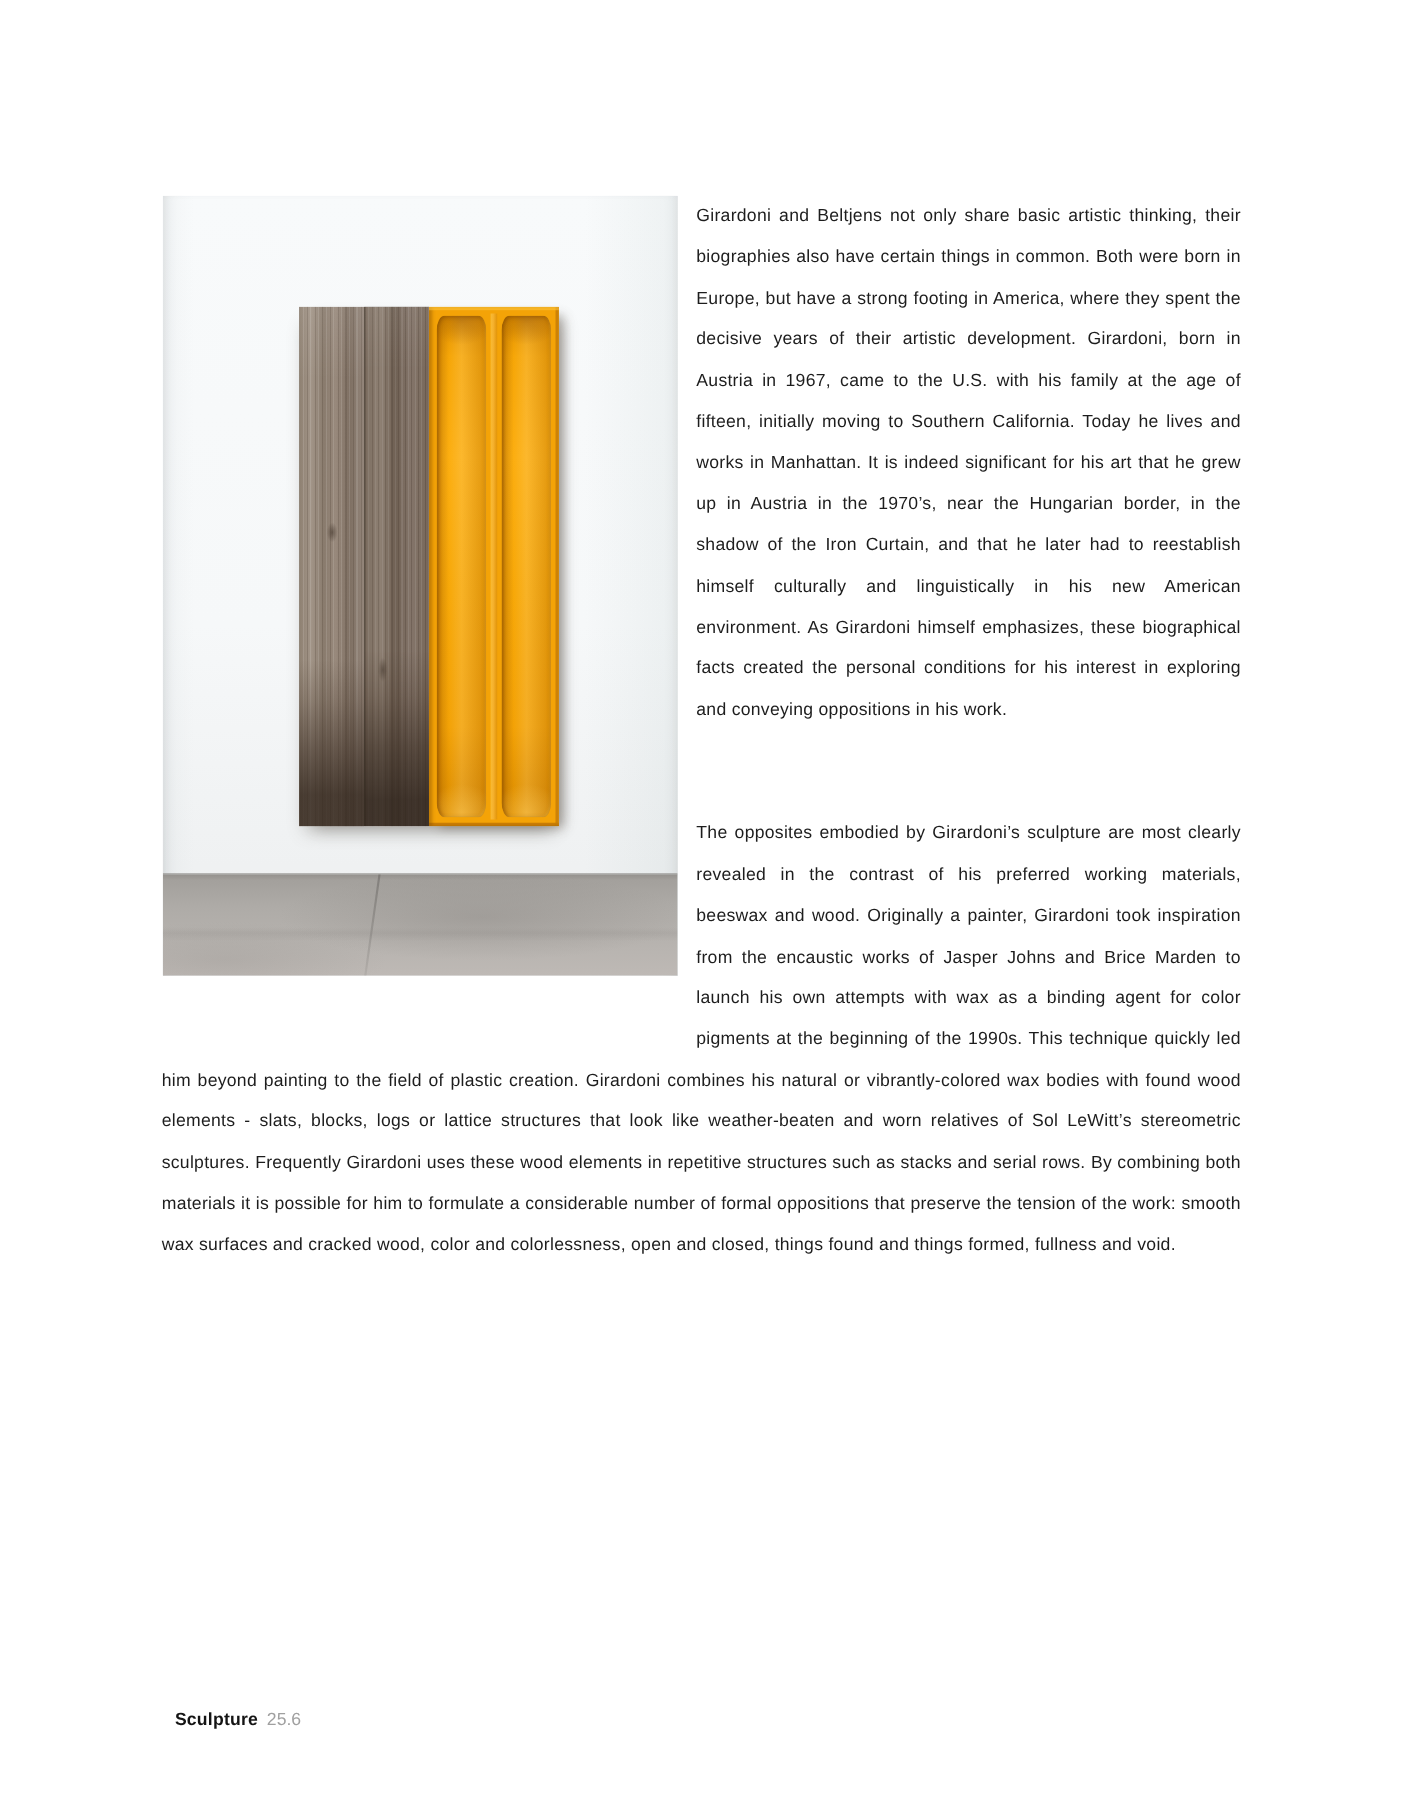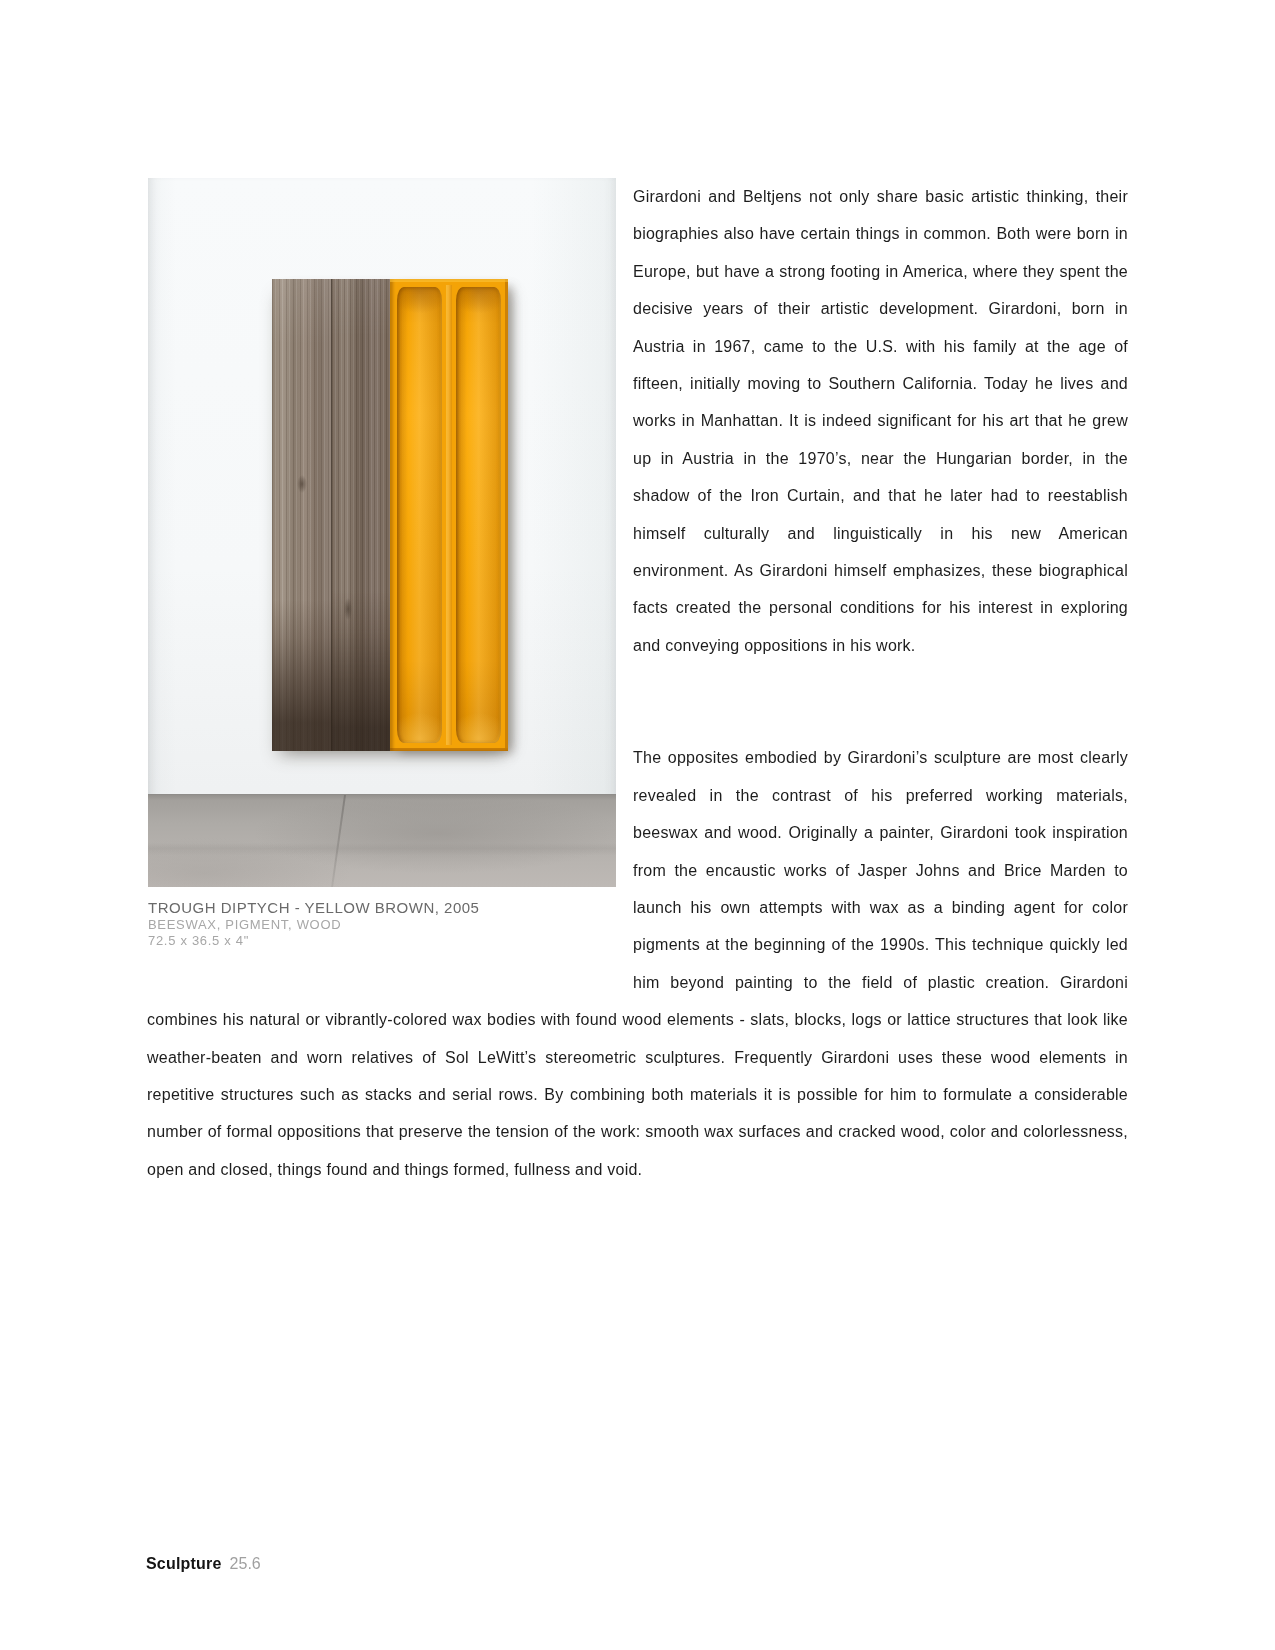--- a/index.html
+++ b/index.html
@@ -113,21 +113,21 @@
   .body-para {
     font-size: 16px;
     line-height: 37.4px;
     letter-spacing: 0.25px;
     color: #1d1d1d;
     text-align: justify;
   }
   .para-1 { margin-bottom: 75px; }
   
   .footer {
-    position: absolute; left: 146px; top: 1554px;
+    position: absolute; left: 159px; top: 1554px;
     font-size: 16px; line-height: 20px;
     white-space: nowrap;
   }
   .footer-journal { font-weight: bold; color: #141414; letter-spacing: 0.2px; }
   .footer-issue { color: #a0a0a0; margin-left: 8px; }
 </style>
 </head>
 <body>
 
 <div class="page">
@@ -143,25 +143,20 @@
             <div class="plank plank-a"></div>
             <div class="plank plank-b"></div>
           </div>
           <div class="wax">
             <div class="chan chan-l"></div>
             <div class="wax-ridge"></div>
             <div class="chan chan-r"></div>
           </div>
         </div>
       </div>
-      <div class="caption">
-        <div class="caption-title">TROUGH DIPTYCH - YELLOW BROWN, 2005</div>
-        <div class="caption-sub">BEESWAX, PIGMENT, WOOD</div>
-        <div class="caption-sub">72.5 x 36.5 x 4"</div>
-      </div>
     </div>
 
     <p class="body-para para-1">Girardoni and Beltjens not only share basic artistic thinking, their biographies also have certain things in common. Both were born in Europe, but have a strong footing in America, where they spent the decisive years of their artistic development. Girardoni, born in Austria in 1967, came to the U.S. with his family at the age of fifteen, initially moving to Southern California. Today he lives and works in Manhattan. It is indeed significant for his art that he grew up in Austria in the 1970’s, near the Hungarian border, in the shadow of the Iron Curtain, and that he later had to reestablish himself culturally and linguistically in his new American environment. As Girardoni himself emphasizes, these biographical facts created the personal conditions for his interest in exploring and conveying oppositions in his work.</p>
     <p class="body-para para-2">The opposites embodied by Girardoni’s sculpture are most clearly revealed in the contrast of his preferred working materials, beeswax and wood. Originally a painter, Girardoni took inspiration from the encaustic works of Jasper Johns and Brice Marden to launch his own attempts with wax as a binding agent for color pigments at the beginning of the 1990s. This technique quickly led him beyond painting to the field of plastic creation. Girardoni combines his natural or vibrantly-colored wax bodies with found wood elements - slats, blocks, logs or lattice structures that look like weather-beaten and worn relatives of Sol LeWitt’s stereometric sculptures. Frequently Girardoni uses these wood elements in repetitive structures such as stacks and serial rows. By combining both materials it is possible for him to formulate a considerable number of formal oppositions that preserve the tension of the work: smooth wax surfaces and cracked wood, color and colorlessness, open and closed, things found and things formed, fullness and void.</p>
 
   </div>
 
   <div class="footer">
     <span class="footer-journal">Sculpture</span><span class="footer-issue">25.6</span>
   </div>

